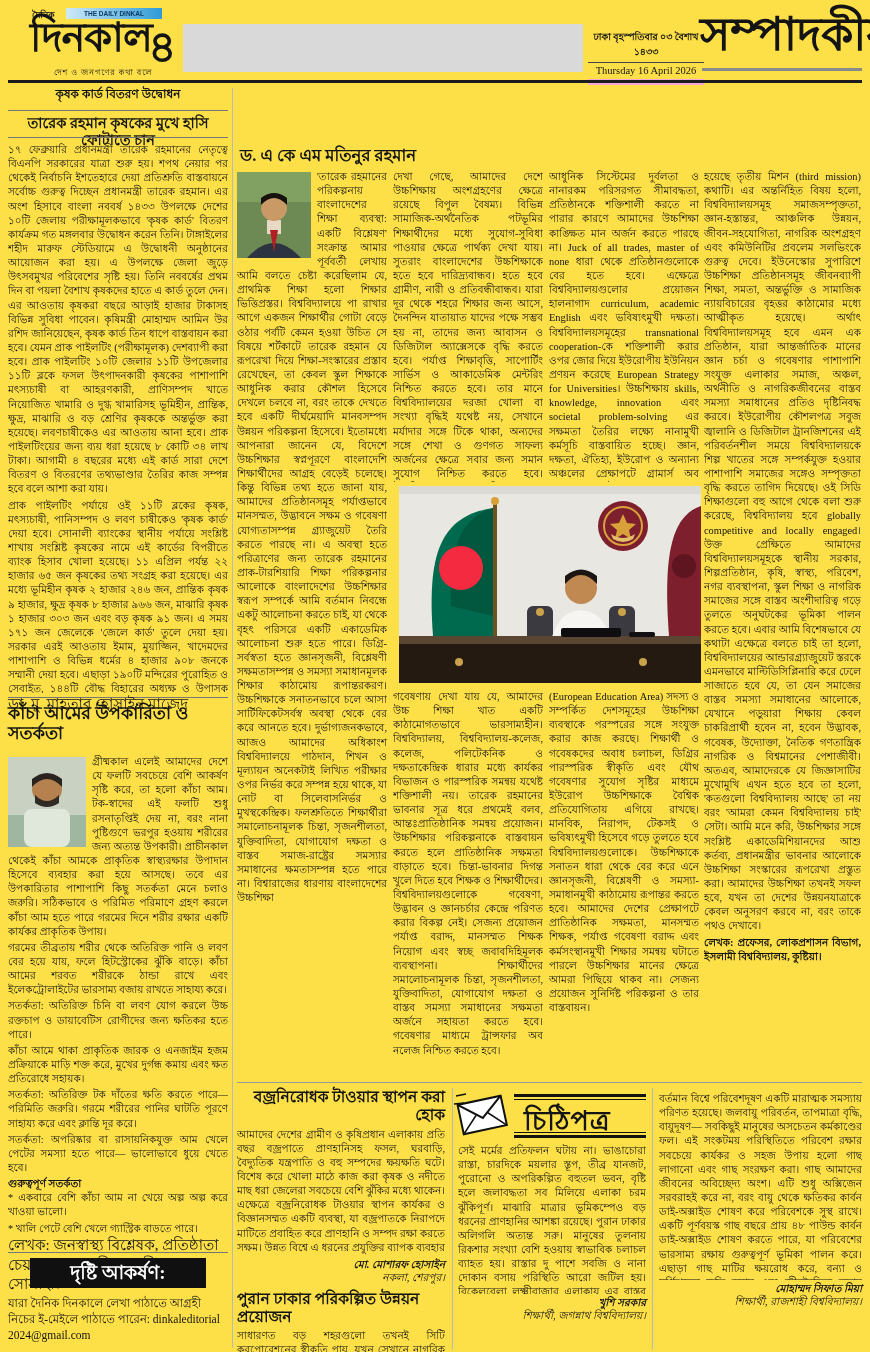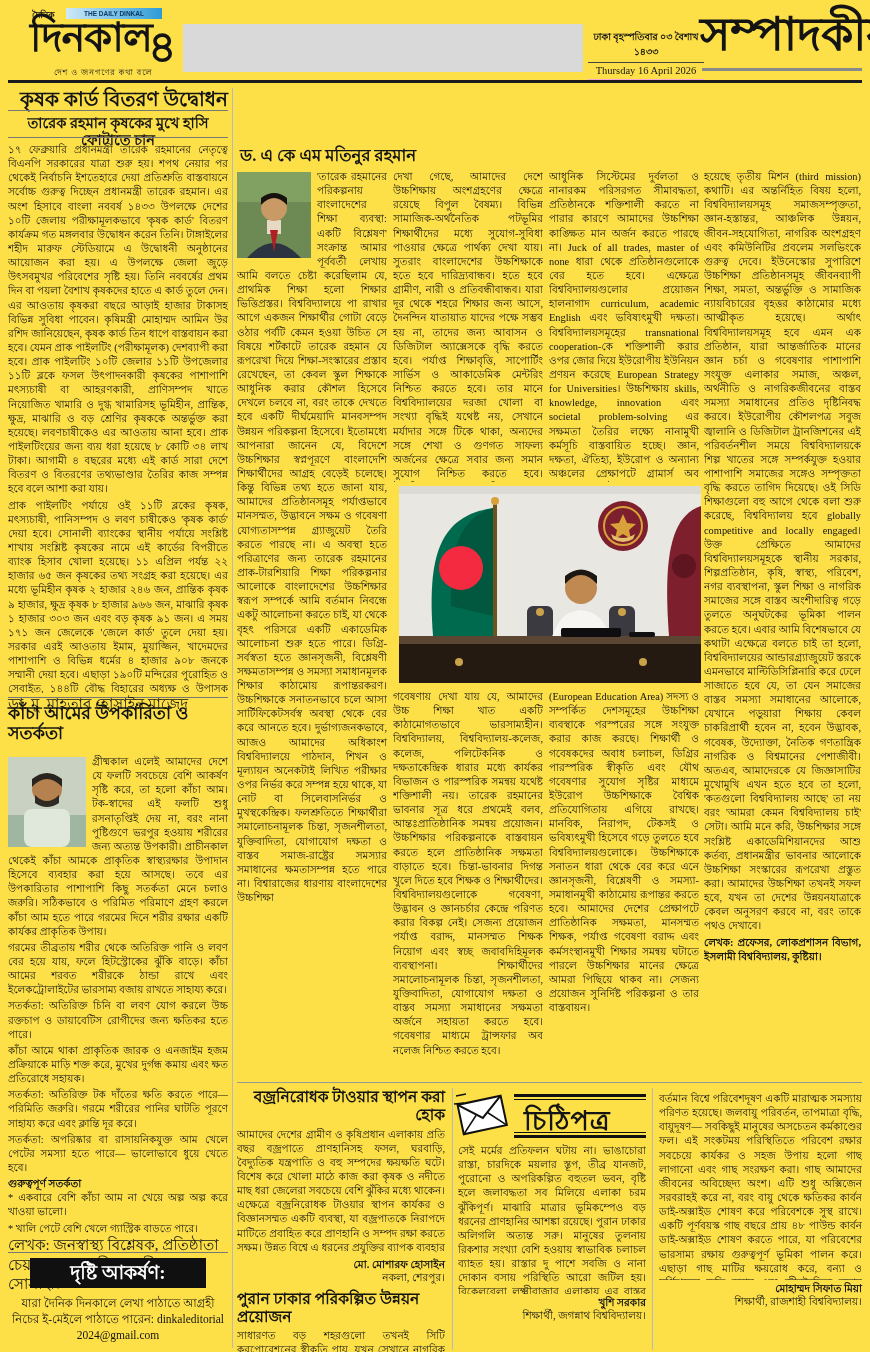--- a/index.html
+++ b/index.html
@@ -4,52 +4,52 @@
 <style>
   html,body{margin:0;padding:0;background:#f2f2f2;}
   .page{position:relative;width:870px;height:1352px;background:#fde047;margin:0 auto;
         font-family:"Liberation Serif","DejaVu Serif",serif;color:#141414;overflow:hidden;}
   .abs{position:absolute;}
   .rule-h{position:absolute;background:#1c1c1c;}
   .rule-v{position:absolute;background:#b9b9b9;width:1px;}
   .body-txt{font-size:10.4px;line-height:1.36;text-align:justify;overflow:hidden;}
   .body-txt p{margin:0 0 2px 0;text-indent:0;}
   .headline-sm{font-weight:bold;text-align:center;line-height:1.15;}
-  .sig{text-align:right;line-height:1.25;}
+  .sig{text-align:right;line-height:1.25;font-style:italic;}
   .sig .nm{font-weight:bold;}
   svg{display:block;}
 </style>
 </head>
 <body>
 
 <div class="page">
 
   <div class="abs" style="left:30px;top:8px;width:140px;height:70px;">
     <div style="position:absolute;left:2px;top:0;font-size:9px;font-weight:bold;">দৈনিক</div>
     <div style="position:absolute;left:36px;top:0;width:96px;height:11px;background:linear-gradient(90deg,#cfe9f7,#2e9bd6);color:#0b3a66;font-size:6.5px;font-weight:bold;text-align:center;line-height:11px;font-family:'Liberation Sans',sans-serif;">THE DAILY DINKAL</div>
     <div style="position:absolute;left:0;top:8px;font-size:40px;font-weight:bold;line-height:1.1;letter-spacing:-1px;">দিনকাল</div>
     <div style="position:absolute;left:24px;top:58px;font-size:8px;letter-spacing:1px;">দেশ ও জনগণের কথা বলে</div>
   </div>
   <div class="abs" style="left:148px;top:14px;font-size:44px;font-weight:bold;">৪</div>
 
   <div class="abs" style="left:183px;top:24px;width:400px;height:48px;background:#d9d9d9;"></div>
 
   <div class="abs" style="left:588px;top:30px;width:116px;text-align:center;">
     <div style="font-size:9.5px;font-weight:bold;border-bottom:1px solid #444;padding-bottom:2px;">ঢাকা বৃহস্পতিবার ০৩ বৈশাখ ১৪৩৩</div>
-    <div style="font-size:10.5px;padding-top:2px;border-bottom:1px solid #f9a8d4;padding-bottom:3px;font-family:'Liberation Serif',serif;">Thursday 16 April 2026</div>
+    <div style="font-size:10.5px;padding-top:2px;border-bottom:6px solid #f9a8d4;padding-bottom:3px;font-family:'Liberation Serif',serif;">Thursday 16 April 2026</div>
   </div>
 
   <div class="abs" style="left:700px;top:10px;width:166px;font-size:46px;font-weight:bold;line-height:1.1;text-align:center;">সম্পাদকীয়</div>
   <div class="abs" style="left:702px;top:68px;width:160px;height:3px;background:#8a8a8a;"></div>
 
   <div class="rule-h" style="left:8px;top:80px;width:854px;height:3px;"></div>
 
   <div class="rule-v" style="left:232px;top:88px;height:1260px;"></div>
 
-  <div class="abs headline-sm" style="left:8px;top:88px;width:220px;font-size:20px;text-align:right;">কৃষক কার্ড বিতরণ উদ্বোধন</div>
+  <div class="abs headline-sm" style="left:8px;top:88px;width:220px;font-size:12px;">কৃষক কার্ড বিতরণ উদ্বোধন</div>
   <div class="rule-h" style="left:8px;top:110px;width:220px;height:1px;background:#777;"></div>
   <div class="abs headline-sm" style="left:8px;top:115px;width:220px;font-size:14.5px;">তারেক রহমান কৃষকের মুখে হাসি ফোটাতে চান</div>
   <div class="rule-h" style="left:8px;top:137px;width:220px;height:1px;background:#777;"></div>
   <div class="abs body-txt" style="left:8px;top:143px;width:220px;height:550px;">
     <p>১৭ ফেব্রুয়ারি প্রধানমন্ত্রী তারেক রহমানের নেতৃত্বে বিএনপি সরকারের যাত্রা শুরু হয়। শপথ নেয়ার পর থেকেই নির্বাচনি ইশতেহারে দেয়া প্রতিশ্রুতি বাস্তবায়নে সর্বোচ্চ গুরুত্ব দিচ্ছেন প্রধানমন্ত্রী তারেক রহমান। এর অংশ হিসাবে বাংলা নববর্ষ ১৪৩৩ উপলক্ষে দেশের ১০টি জেলায় পরীক্ষামূলকভাবে 'কৃষক কার্ড' বিতরণ কার্যক্রম গত মঙ্গলবার উদ্বোধন করেন তিনি। টাঙ্গাইলের শহীদ মারুফ স্টেডিয়ামে এ উদ্বোধনী অনুষ্ঠানের আয়োজন করা হয়। এ উপলক্ষে জেলা জুড়ে উৎসবমুখর পরিবেশের সৃষ্টি হয়। তিনি নববর্ষের প্রথম দিন বা পয়লা বৈশাখ কৃষকদের হাতে এ কার্ড তুলে দেন। এর আওতায় কৃষকরা বছরে আড়াই হাজার টাকাসহ বিভিন্ন সুবিধা পাবেন। কৃষিমন্ত্রী মোহাম্মদ আমিন উর রশিদ জানিয়েছেন, কৃষক কার্ড তিন ধাপে বাস্তবায়ন করা হবে। যেমন প্রাক পাইলটিং (পরীক্ষামূলক) দেশব্যাপী করা হবে। প্রাক পাইলটিং ১০টি জেলার ১১টি উপজেলার ১১টি ব্লকে ফসল উৎপাদনকারী কৃষকের পাশাপাশি মৎস্যচাষী বা আহরণকারী, প্রাণিসম্পদ খাতে নিয়োজিত খামারি ও দুগ্ধ খামারিসহ ভূমিহীন, প্রান্তিক, ক্ষুদ্র, মাঝারি ও বড় শ্রেণির কৃষককে অন্তর্ভুক্ত করা হয়েছে। লবণচাষীকেও এর আওতায় আনা হবে। প্রাক পাইলটিংয়ের জন্য ব্যয় ধরা হয়েছে ৮ কোটি ৩৪ লাখ টাকা। আগামী ৪ বছরের মধ্যে এই কার্ড সারা দেশে বিতরণ ও বিতরণের তথ্যভাণ্ডার তৈরির কাজ সম্পন্ন হবে বলে আশা করা যায়।</p>
     <p>প্রাক পাইলটিং পর্যায়ে ওই ১১টি ব্লকের কৃষক, মৎস্যচাষী, পানিসম্পদ ও লবণ চাষীকেও 'কৃষক কার্ড' দেয়া হবে। সোনালী ব্যাংকের স্থানীয় পর্যায়ে সংশ্লিষ্ট শাখায় সংশ্লিষ্ট কৃষকের নামে এই কার্ডের বিপরীতে ব্যাংক হিসাব খোলা হয়েছে। ১১ এপ্রিল পর্যন্ত ২২ হাজার ৬৫ জন কৃষকের তথ্য সংগ্রহ করা হয়েছে। এর মধ্যে ভূমিহীন কৃষক ২ হাজার ২৪৬ জন, প্রান্তিক কৃষক ৯ হাজার, ক্ষুদ্র কৃষক ৮ হাজার ৯৬৬ জন, মাঝারি কৃষক ১ হাজার ৩০৩ জন এবং বড় কৃষক ৯১ জন। এ সময় ১৭১ জন জেলেকে 'জেলে কার্ড' তুলে দেয়া হয়। সরকার এরই আওতায় ইমাম, মুয়াজ্জিন, খাদেমদের পাশাপাশি ও বিভিন্ন ধর্মের ৪ হাজার ৯০৮ জনকে সম্মানী দেয়া হবে। এছাড়া ১৯০টি মন্দিরের পুরোহিত ও সেবাইত, ১৪৪টি বৌদ্ধ বিহারের অধ্যক্ষ ও উপাসক এবং ৬৯৬ গির্জার যাজক ও পালকসহ উপাসনালয়ের সংশ্লিষ্ট দায়িত্বপ্রাপ্তরা সম্মানী পাবেন।</p>
 
   </div>
 
   <div class="rule-h" style="left:8px;top:697px;width:220px;height:1px;background:#777;"></div>
@@ -72,21 +72,21 @@
     <p>সতর্কতা: অপরিষ্কার বা রাসায়নিকযুক্ত আম খেলে পেটের সমস্যা হতে পারে— ভালোভাবে ধুয়ে খেতে হবে।</p>
     <p style="font-weight:bold;margin-bottom:0;">গুরুত্বপূর্ণ সতর্কতা</p>
     <p>* <span>একবারে বেশি কাঁচা আম না খেয়ে অল্প অল্প করে খাওয়া ভালো।</span></p>
     <p>* <span>খালি পেটে বেশি খেলে গ্যাস্ট্রিক বাড়তে পারে।</span></p>
 
   </div>
   <div class="abs" style="left:8px;top:1236px;width:220px;font-size:15px;line-height:1.3;">লেখক: জনস্বাস্থ্য বিশ্লেষক, প্রতিষ্ঠাতা চেয়ারম্যান, জাতীয় রোগী কল্যাণ সোসাইটি</div>
 
   <div class="rule-h" style="left:8px;top:1252px;width:220px;height:1px;background:#777;"></div>
   <div class="abs" style="left:30px;top:1258px;width:176px;height:30px;background:#101010;color:#ffffff;font-size:19px;font-weight:bold;text-align:center;line-height:30px;">দৃষ্টি আকর্ষণ:</div>
-  <div class="abs" style="left:8px;top:1295px;width:220px;font-size:11.5px;line-height:1.4;text-align:center;">যারা দৈনিক দিনকালে লেখা পাঠাতে আগ্রহী নিচের ই-মেইলে পাঠাতে পারেন: dinkaleditorial 2024@gmail.com</div>
+  <div class="abs" style="left:8px;top:1295px;width:220px;font-size:11.5px;line-height:1.4;text-align:left;">যারা দৈনিক দিনকালে লেখা পাঠাতে আগ্রহী নিচের ই-মেইলে পাঠাতে পারেন: dinkaleditorial 2024@gmail.com</div>
 
   <div class="abs" style="left:240px;top:143px;width:400px;font-size:16.5px;font-weight:bold;">ড. এ কে এম মতিনুর রহমান</div>
 
   <div class="abs body-txt" style="left:237px;top:170px;width:150px;height:908px;">
     <svg width="74" height="86" viewBox="0 0 74 86" style="float:left;margin:2px 6px 2px 0;">
       <rect width="74" height="86" fill="#6d8a54"></rect>
       <rect x="0" y="0" width="74" height="30" fill="#81a163"></rect>
       <path d="M10 86 q27 -30 54 0 z" fill="#2b3440"></path>
       <rect x="30" y="48" width="14" height="14" fill="#e8d9c4"></rect>
       <path d="M33 58 l8 0 l-4 22 z" fill="#b01f24"></path>

